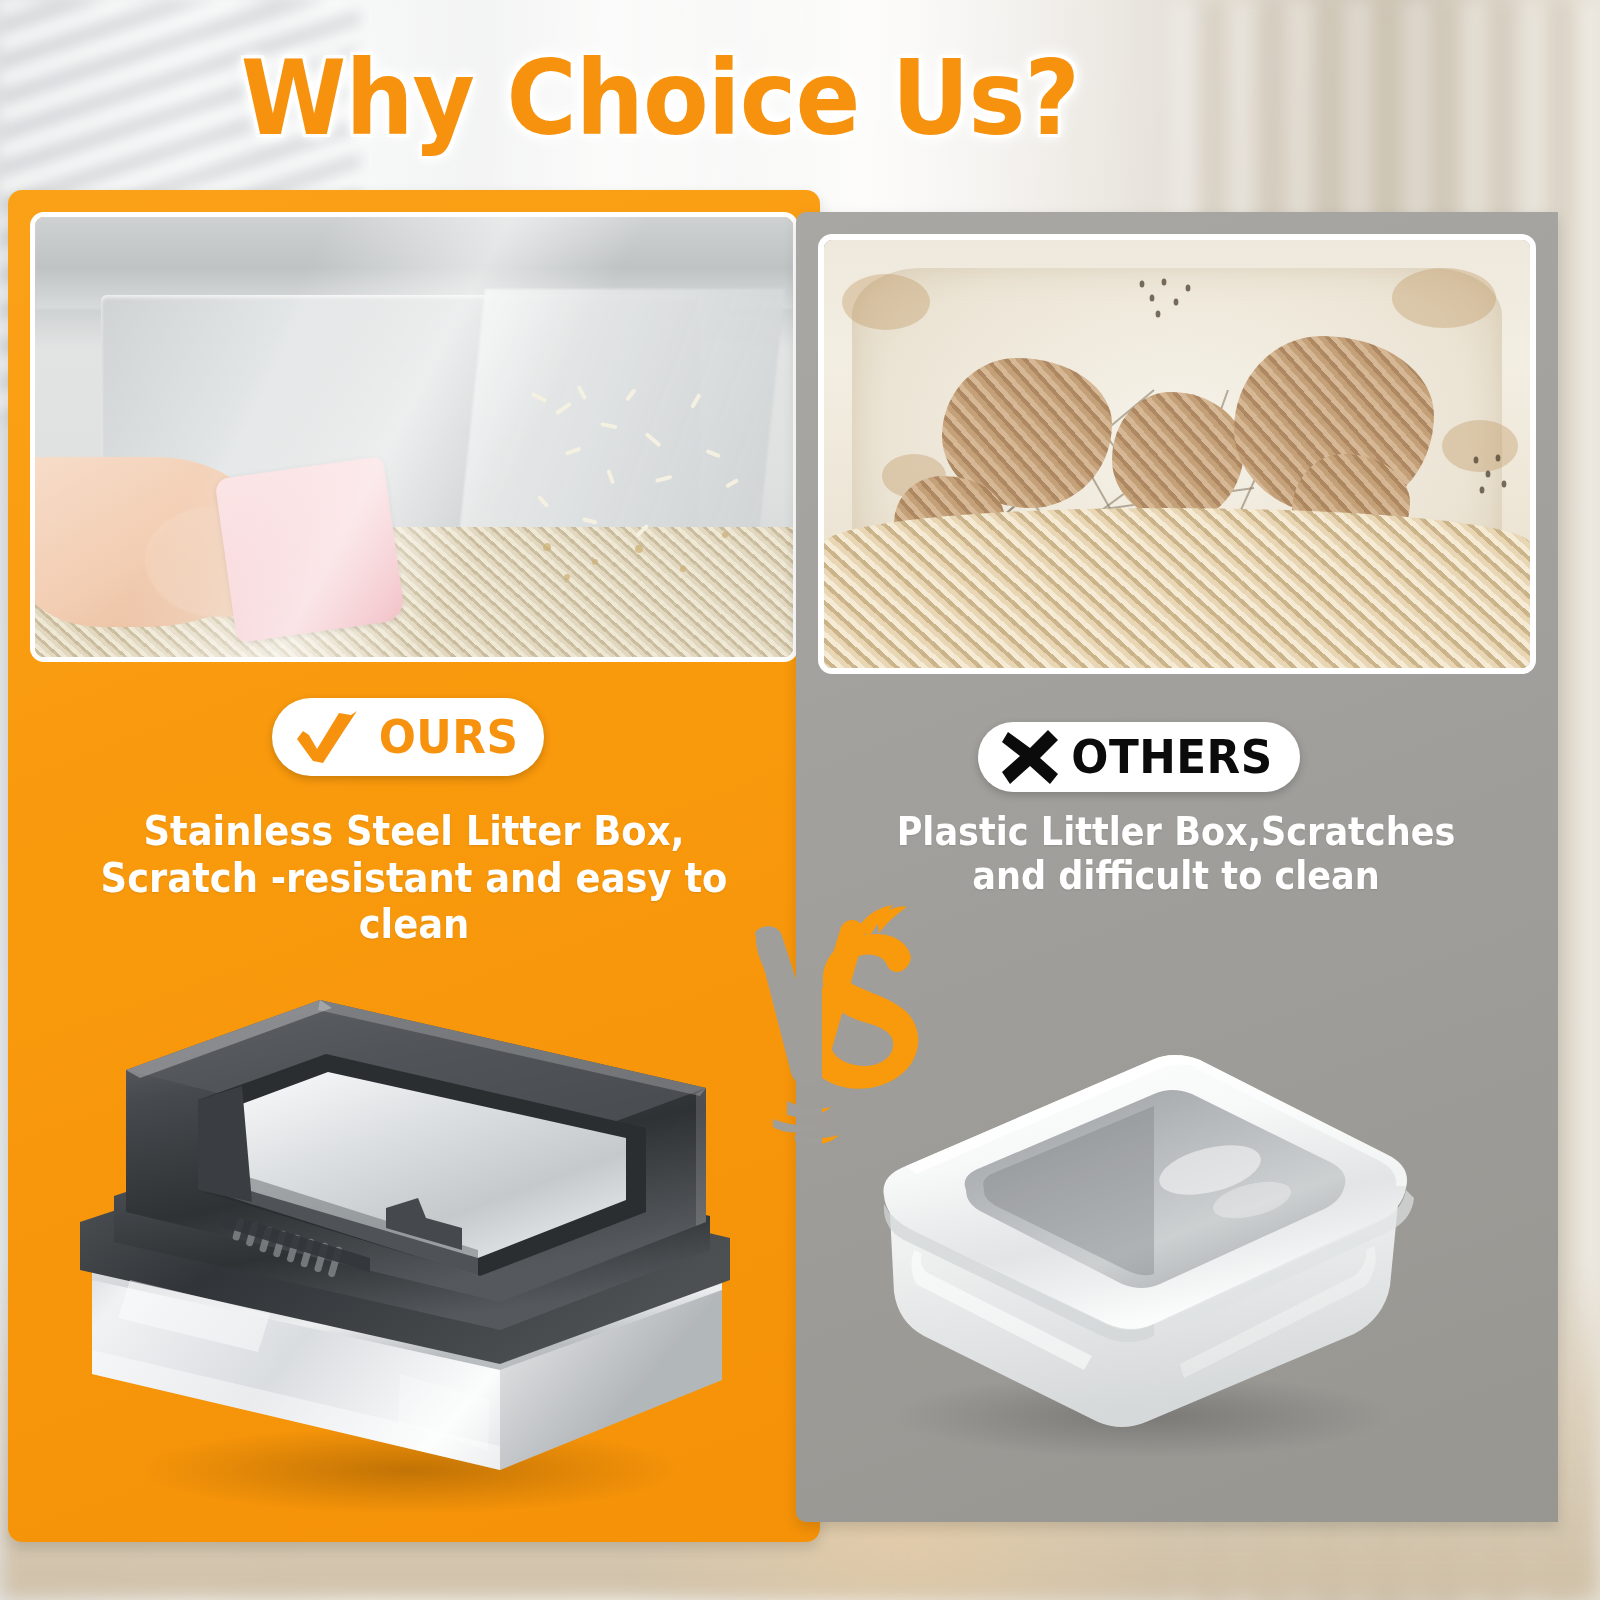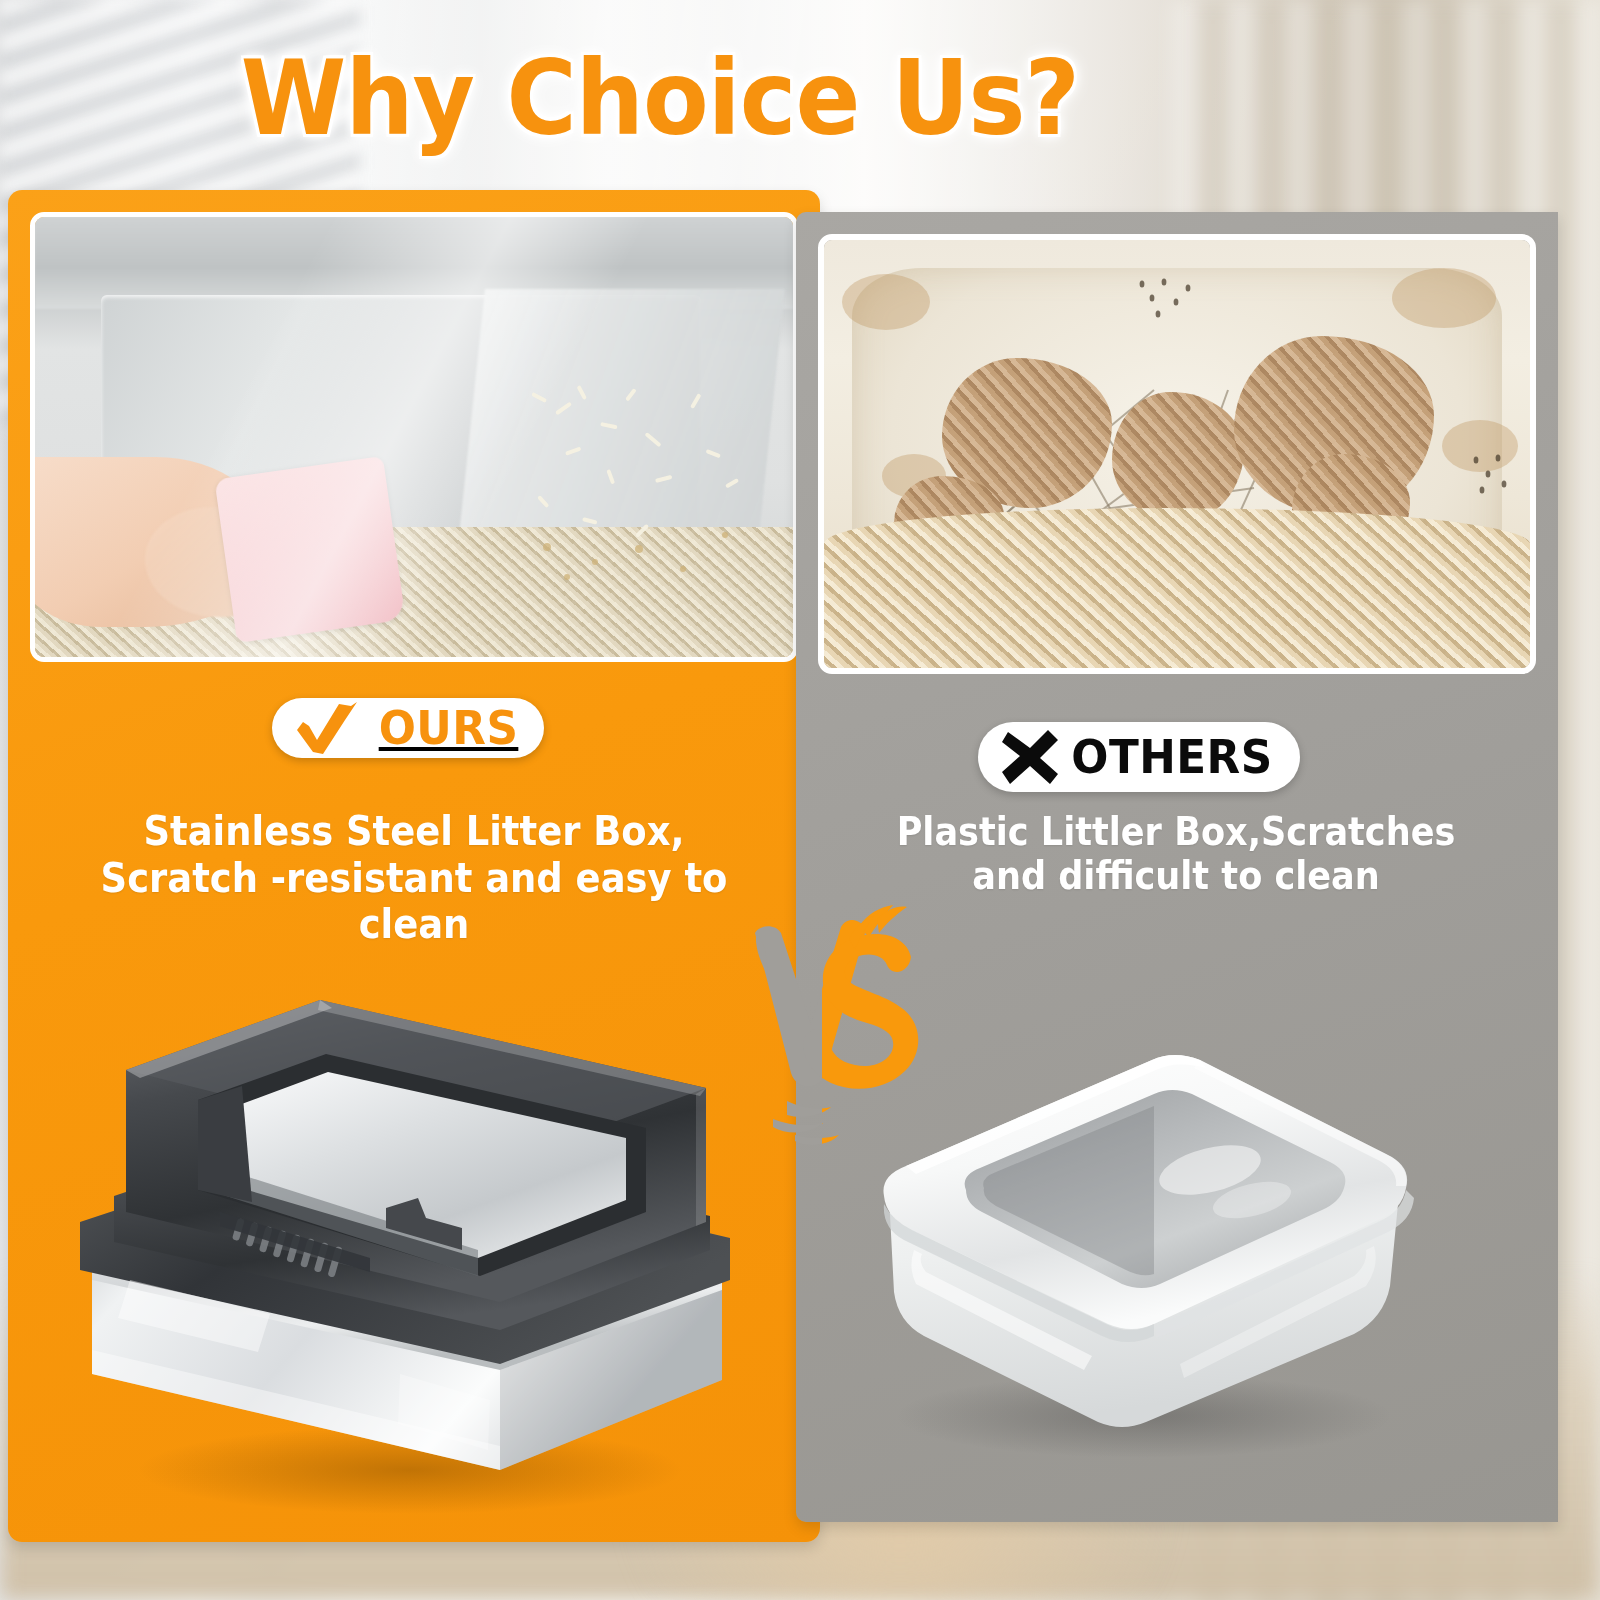--- a/index.html
+++ b/index.html
@@ -120,21 +120,21 @@
     background:
       repeating-linear-gradient(42deg, rgba(232,214,180,.98) 0 5px, rgba(200,176,134,.9) 5px 9px, rgba(246,236,214,.95) 9px 14px),
       repeating-linear-gradient(-40deg, rgba(214,193,155,.75) 0 6px, rgba(248,240,222,.65) 6px 11px),
       #ead9b6;
     border-radius:48% 52% 0 0/36px 36px 0 0;filter:blur(.45px);}
 
   
   .badge{position:absolute;display:flex;align-items:center;justify-content:center;
     background:#ffffff;border-radius:999px;
     box-shadow:0 3px 9px rgba(0,0,0,.20);z-index:30;}
-  .badge-ours{left:286px;top:700px;width:272px;height:60px;gap:10px;text-decoration:underline;}
+  .badge-ours{left:286px;top:700px;width:272px;height:78px;gap:10px;}
   .badge-others{left:1020px;top:722px;width:322px;height:70px;gap:6px;}
   .badge-label{font-size:46px;font-weight:bold;letter-spacing:.5px;
     font-family:"DejaVu Sans", sans-serif;transform:scaleX(.95);}
   .lbl-ours{color:#F7920E;}
   .lbl-others{color:#0b0b0b;}
 
   
   .copy{position:absolute;color:#fff;text-align:center;z-index:25;
     font-family:"DejaVu Sans", sans-serif;font-weight:bold;
     line-height:1.14;transform:scaleX(.90);transform-origin:center;

